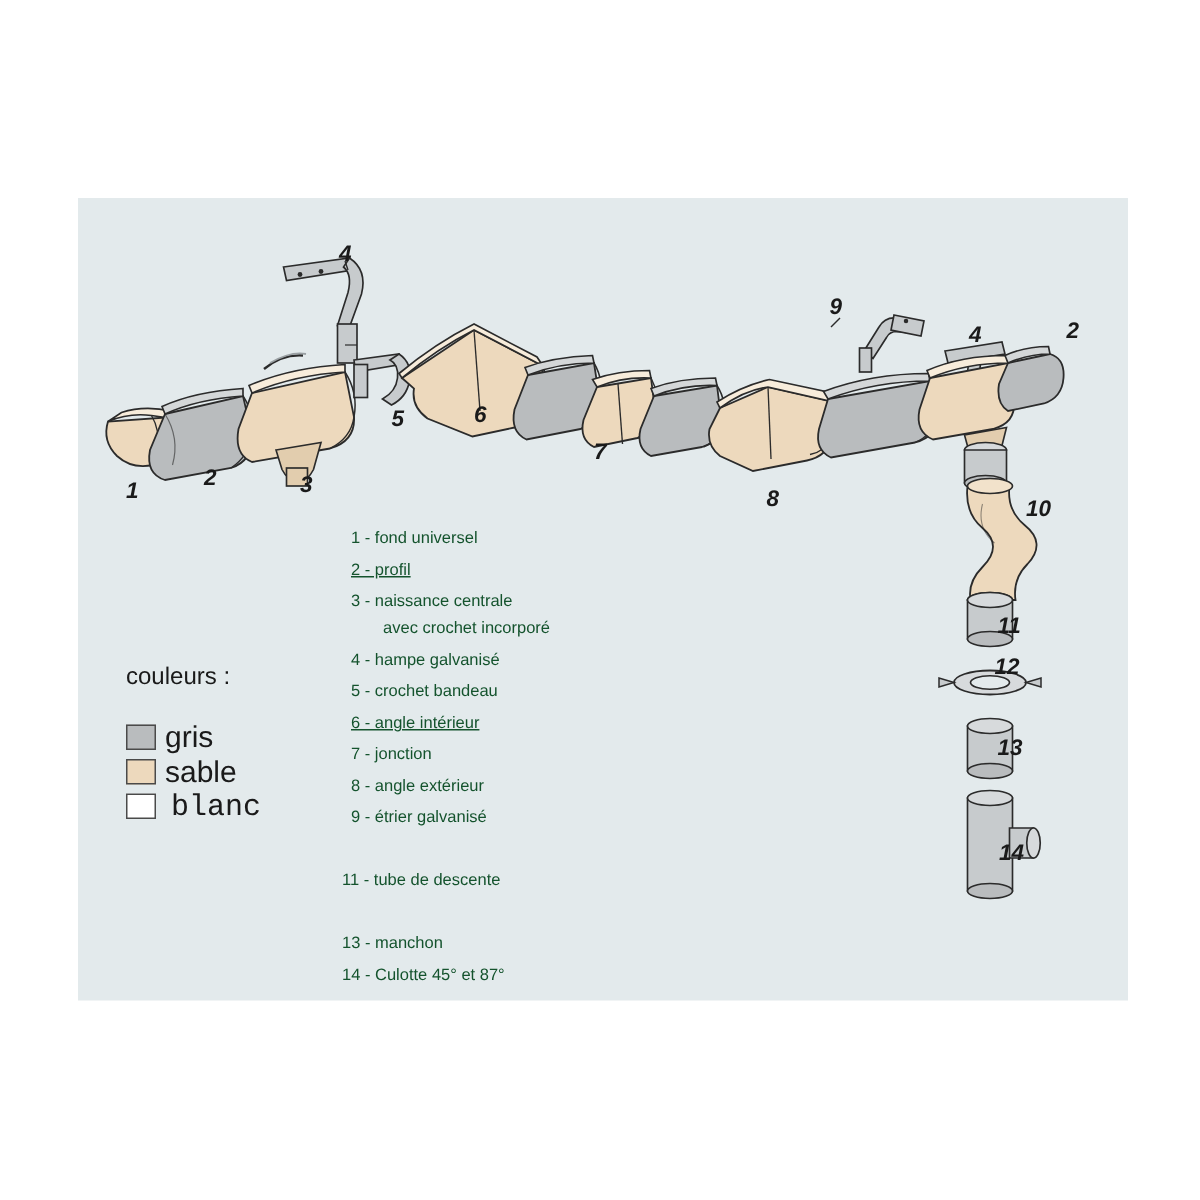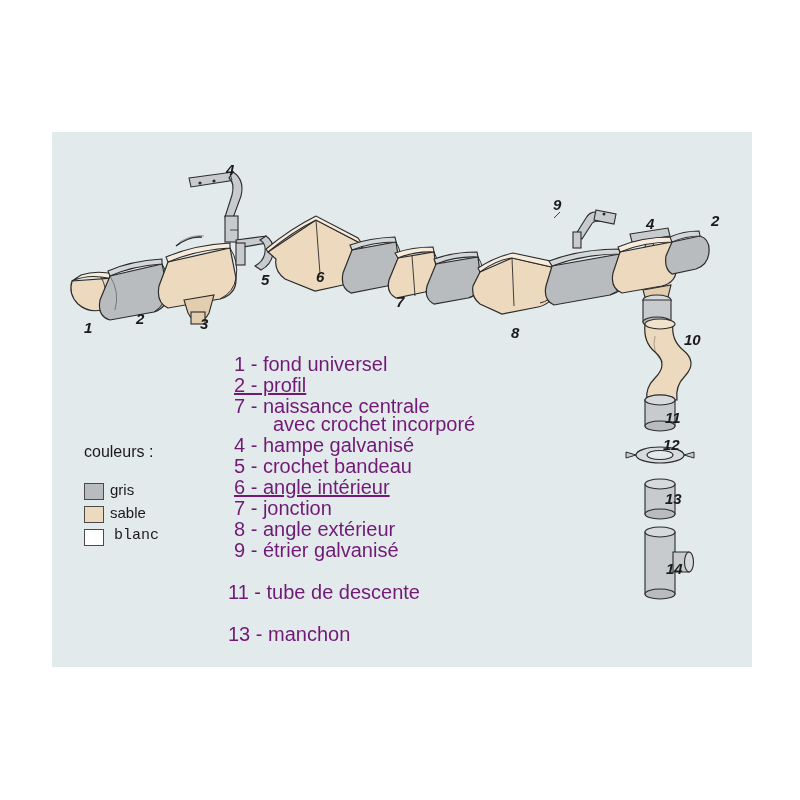--- a/index.html
+++ b/index.html
@@ -36,32 +36,32 @@
   .callout {
     font-size: 15px;
     font-weight: bold;
     font-style: italic;
   }
   .legend-title {
     font-size: 16px;
     color: #1a1a1a;
   }
   .legend-item {
-    font-size: 15px;
+    font-size: 20px;
     color: #1a1a1a;
   }
   .swatch {
     position: absolute;
     width: 18px;
     height: 15px;
     border: 1px solid #4a4a4a;
   }
   .key-line {
-    font-size: 20px;
-    color: #701a75;
+    font-size: 11px;
+    color: #14532d;
     white-space: pre;
   }
   svg.art {
     position: absolute;
     left: 0;
     top: 0;
     width: 800px;
     height: 800px;
     overflow: visible;
   }
@@ -240,24 +240,25 @@
   <div class="lbl legend-item" style="left:110px; top:481px;">gris</div>
 
   <div class="swatch" style="left:84px; top:506px; background:#edd9bd;"></div>
   <div class="lbl legend-item" style="left:110px; top:504px;">sable</div>
 
   <div class="swatch" style="left:84px; top:529px; background:#ffffff;"></div>
   <div class="lbl legend-item" style="left:114px; top:527px;font-family:Liberation Mono, monospace;">blanc</div>
 
   <div class="lbl key-line" style="left:234px; top:353px;">1 - fond universel</div>
   <div class="lbl key-line" style="left:234px; top:374px;text-decoration:underline;">2 - profil</div>
-  <div class="lbl key-line" style="left:234px; top:395px;">7 - naissance centrale</div>
+  <div class="lbl key-line" style="left:234px; top:395px;">3 - naissance centrale</div>
   <div class="lbl key-line" style="left:234px; top:413px;">       avec crochet incorporé</div>
   <div class="lbl key-line" style="left:234px; top:434px;">4 - hampe galvanisé</div>
   <div class="lbl key-line" style="left:234px; top:455px;">5 - crochet bandeau</div>
   <div class="lbl key-line" style="left:234px; top:476px;text-decoration:underline;">6 - angle intérieur</div>
   <div class="lbl key-line" style="left:234px; top:497px;">7 - jonction</div>
   <div class="lbl key-line" style="left:234px; top:518px;">8 - angle extérieur</div>
   <div class="lbl key-line" style="left:234px; top:539px;">9 - étrier galvanisé</div>
   <div class="lbl key-line" style="left:228px; top:581px;">11 - tube de descente</div>
   <div class="lbl key-line" style="left:228px; top:623px;">13 - manchon</div>
+  <div class="lbl key-line" style="left:228px; top:644px;">14 - Culotte 45° et 87°</div>
 
 </div>
 
 </body></html>

